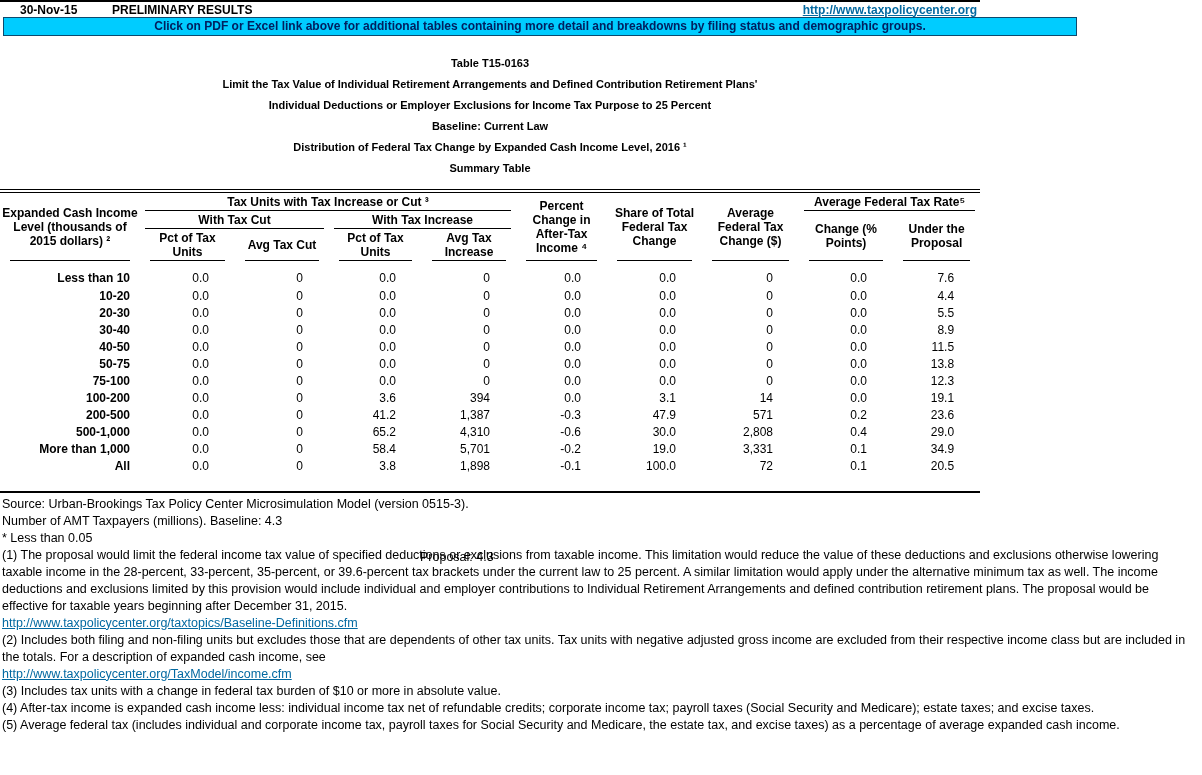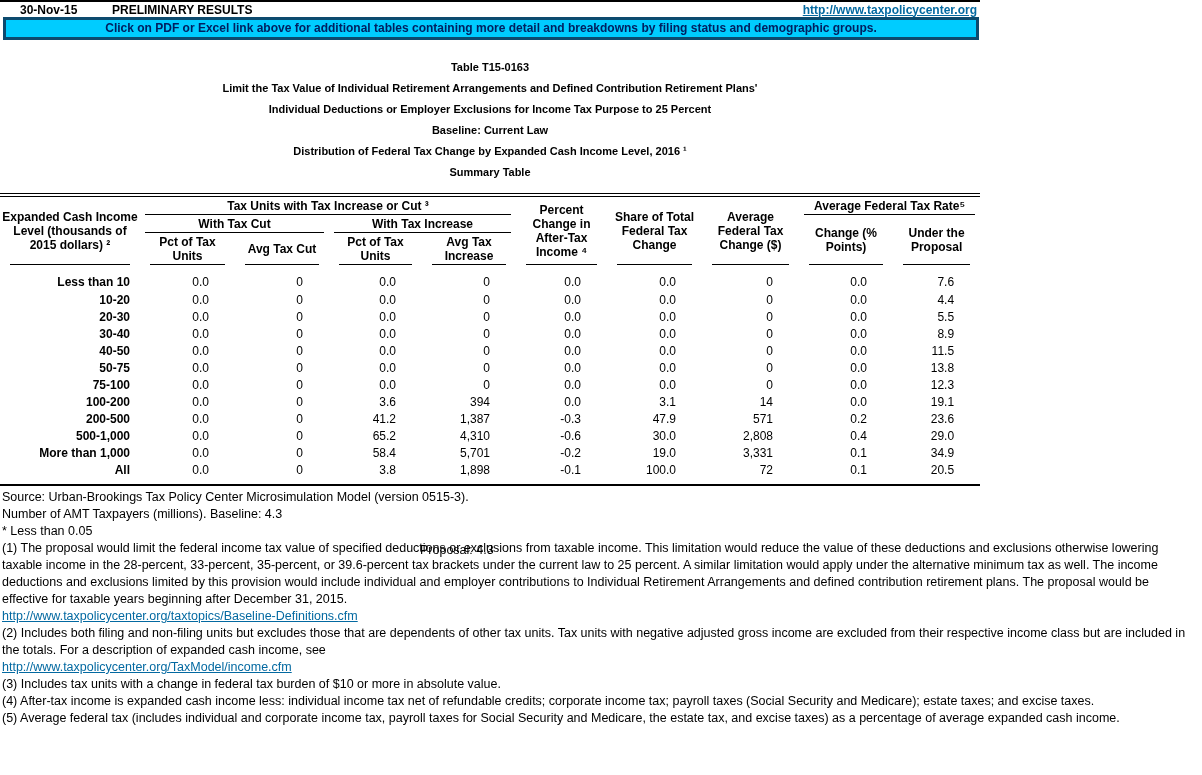--- a/index.html
+++ b/index.html
@@ -16,23 +16,23 @@
     height: 17px;
     font-size: 12px;
     font-weight: bold;
   }
   .header-date { width: 112px; padding-left: 20px; }
   .header-prelim { flex: 1; }
   a.link { color: #0369a1; text-decoration: underline; font-weight: bold; font-size: 12px; }
   .header-url { padding-right: 3px; }
 
   .banner {
-    width: 976px; margin-left: 3px;
+    width: 1074px; margin-left: 3px;
     background: #00ccff;
-    border: 3px solid #0c4a6e;
+    border: 1px solid #0c4a6e;
     text-align: center;
     font-size: 12px; font-weight: bold;
     color: #002060;
     padding: 1px 0 2px 0;
   }
 
   
   .titles { margin-top: 17px; width: 980px; text-align: center; font-weight: bold; font-size: 11px; line-height: 21px; }
 
   
@@ -52,21 +52,21 @@
   th.vtop { vertical-align: top; padding-top: 6px; }
   
   .ul   { background: linear-gradient(#000,#000) no-repeat bottom center; background-size: calc(100% - 20px) 1.5px; }
   .ul-w { background: linear-gradient(#000,#000) no-repeat bottom center; background-size: calc(100% - 10px) 1.5px; }
   table.data td {
     font-size: 12px; line-height: 14px; height: 17px;
     text-align: right; padding: 1.5px 26px 1.5px 0;
   }
   table.data td.rowlabel { font-weight: bold; padding-right: 10px; }
   table.data tr.first td { padding-top: 10px; height: 26px; }
-  table.data tr.last td { padding-bottom: 7px; height: 24px; }
+  table.data tr.last td { padding-bottom: 18px; height: 24px; }
 
   
   .footer { margin-top: 3px; font-size: 12.5px; line-height: 17px; width: 1190px; }
   .footer .line { padding-left: 2px; }
   .amt-line { position: relative; }
   .amt-proposal { position: absolute; left: 420px; top: 12px; margin-top: 24px; }
   .footer a.link { font-weight: normal; font-size: 12.5px; }
 </style>
 </head>
 <body>

